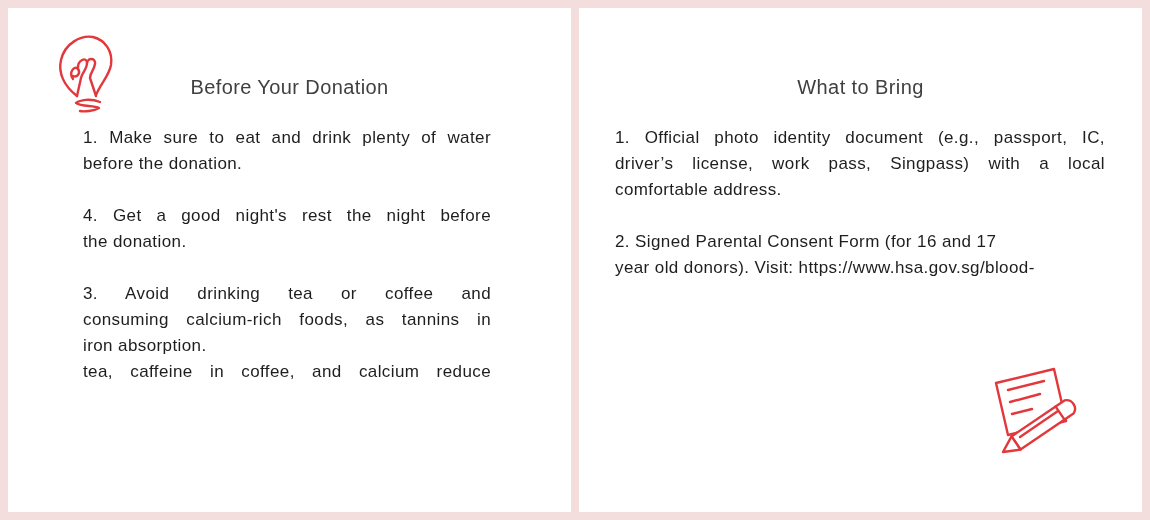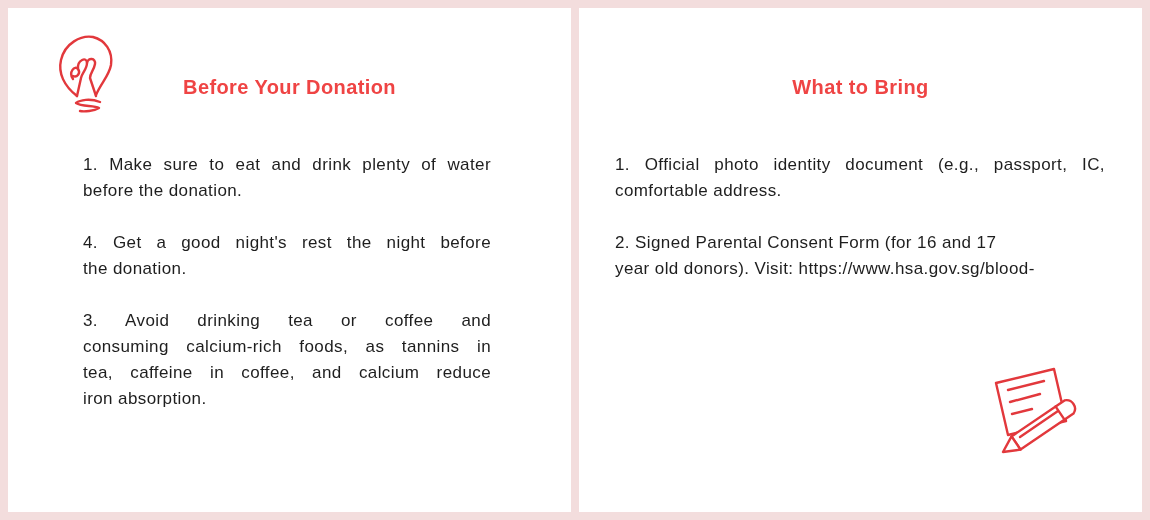--- a/index.html
+++ b/index.html
@@ -17,27 +17,27 @@
   .panel {
     background: #ffffff;
     position: relative;
     flex: 1 1 0;
     overflow: hidden;
   }
   .panel-title {
     margin: 66px 0 0 0;
     text-align: center;
     font-size: 20px;
-    font-weight: 700;
+    font-weight: 400;
     letter-spacing: 0.4px;
     line-height: 26px;
-    color: #ef4444;
+    color: #404040;
   }
   .body {
-    margin-top: 52px;
+    margin-top: 25px;
     font-size: 17px;
     line-height: 26px;
     letter-spacing: 0.4px;
   }
   .body-left  { margin-left: 75px; margin-right: 80px; }
   .body-right { margin-left: 36px; margin-right: 37px; }
   .para { margin: 0 0 26px 0; }
   .para:last-child { margin-bottom: 0; }
   .line { display: block; text-align: left; }
   .line.stretch { text-align: justify; text-align-last: justify; }
@@ -85,31 +85,32 @@
         <span class="line stretch">1. Make sure to eat and drink plenty of water</span>
         <span class="line">before the donation.</span>
       </p>
       <p class="para">
         <span class="line stretch">4. Get a good night's rest the night before</span>
         <span class="line">the donation.</span>
       </p>
       <p class="para">
         <span class="line stretch">3. Avoid drinking tea or coffee and</span>
         <span class="line stretch">consuming calcium-rich foods, as tannins in</span>
+        <span class="line">iron absorption.</span>
         <span class="line stretch">tea, caffeine in coffee, and calcium reduce</span>
-        <span class="line">iron absorption.</span>
       </p>
     </div>
   </div>
 
   <div class="panel">
     <h2 class="panel-title">What to Bring</h2>
     <div class="body body-right">
       <p class="para">
         <span class="line stretch">1. Official photo identity document (e.g., passport, IC,</span>
+        <span class="line stretch">driver’s license, work pass, Singpass) with a local</span>
         <span class="line">comfortable address.</span>
       </p>
       <p class="para">
         <span class="line">2. Signed Parental Consent Form (for 16 and 17</span>
         <span class="line">year old donors). Visit: https://www.hsa.gov.sg/blood-</span>
       </p>
     </div>
     <div class="pencil-icon-box">
       <svg viewBox="0 0 124 106" width="124" height="106">
 

